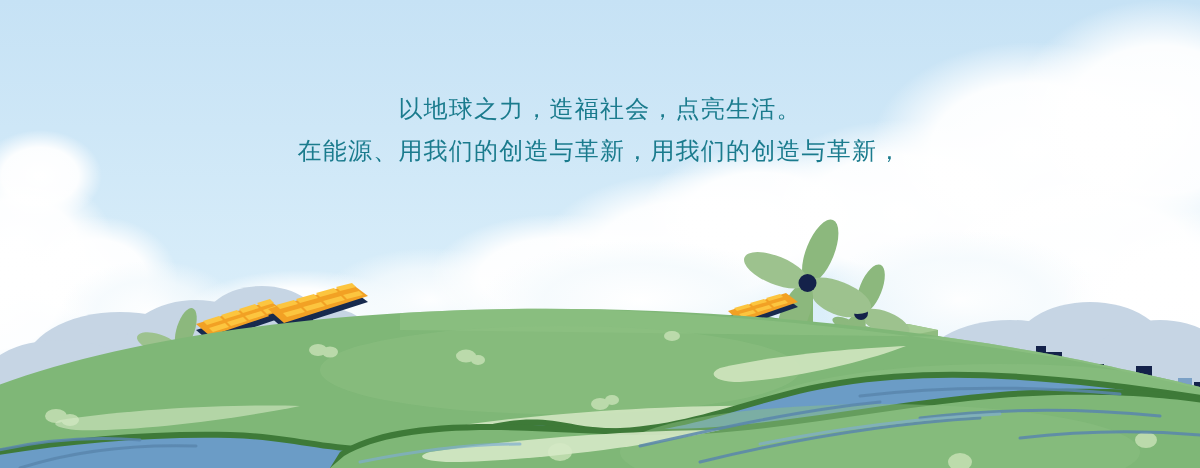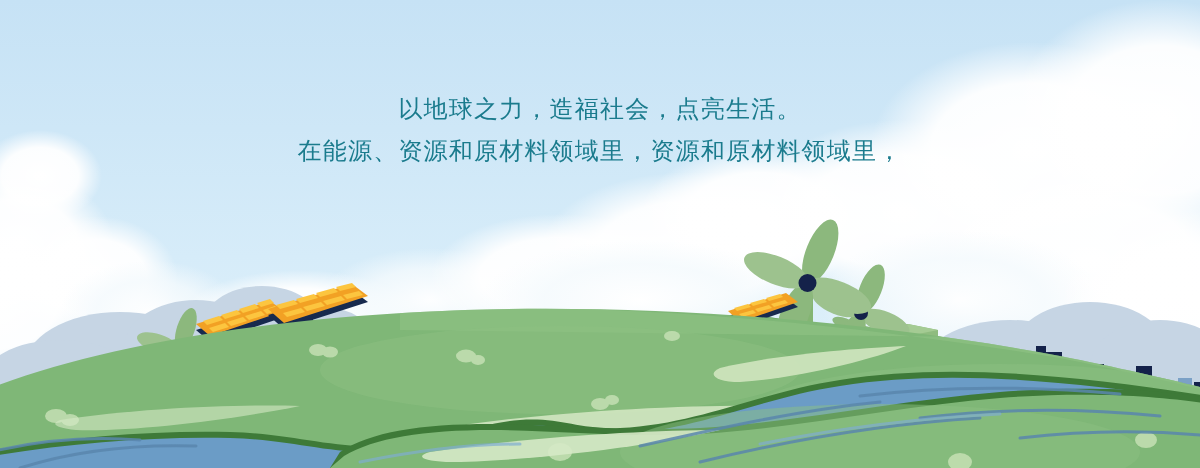--- a/index.html
+++ b/index.html
@@ -368,16 +368,16 @@
       <g fill="none" stroke="#7fadd0" stroke-width="3" stroke-linecap="round" opacity="0.7">
         <path d="M360,462 C 420,450 470,444 520,444"></path>
         <path d="M760,444 C 840,428 920,418 1000,414"></path>
       </g>
     </g>
 
   </svg>
 
   <div id="tagline">
     <span class="line">以地球之力，造福社会，点亮生活。</span>
-    <span class="line">在能源、资源和原材料领域里，资源和原材料领域里，</span>
+    <span class="line">在能源、用我们的创造与革新，用我们的创造与革新，</span>
   </div>
 
 </div>
 
 </body></html>

